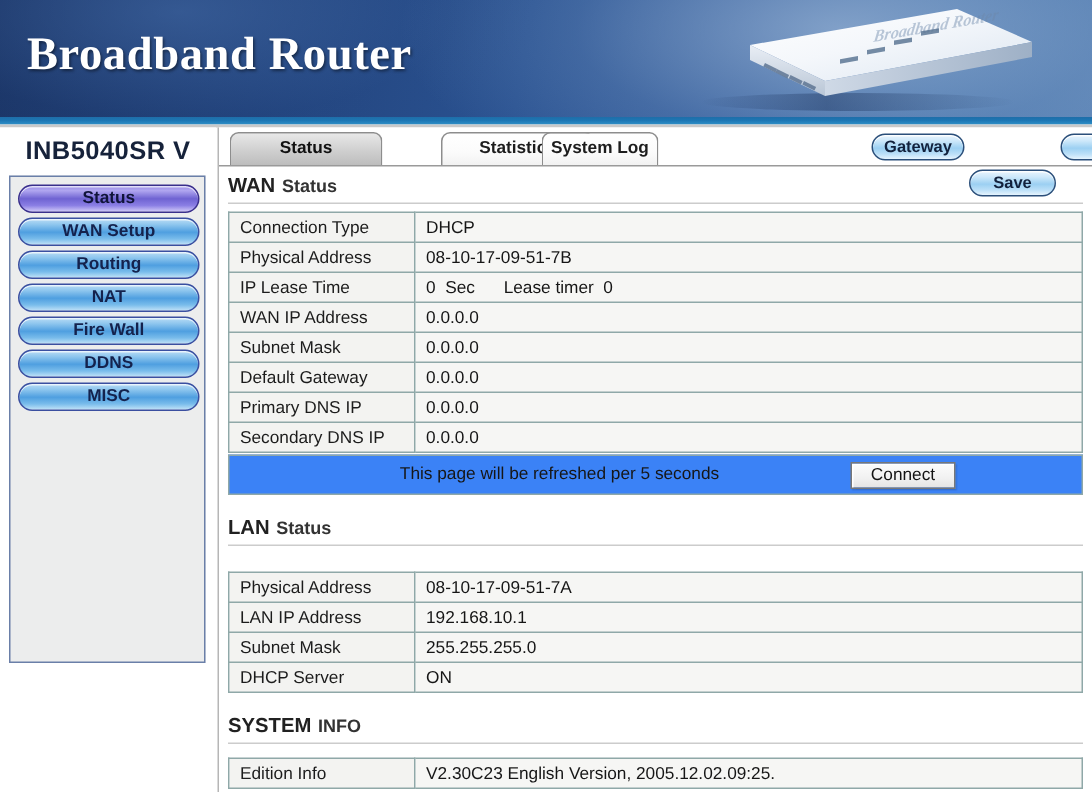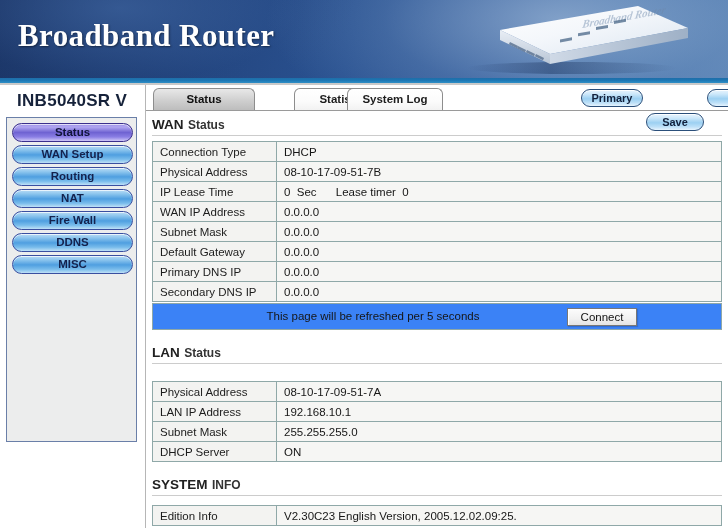--- a/index.html
+++ b/index.html
@@ -152,21 +152,21 @@
   }
   .tab.active {
     background: linear-gradient(180deg,#e8e8e8 0%, #cfcfcf 55%, #bdbdbd 100%);
     color: #111;
   }
   .tab.inactive {
     background: linear-gradient(180deg,#ffffff 0%, #fbfbfb 60%, #f2f2f2 100%);
   }
   #tab-0 { left: 7px;   width: 102px; }
   #tab-1 { left: 111px; width: 102px; margin-left: 37px; }
-  #tab-2 { left: 201px; width: 96px; }
+  #tab-2 { left: 215px; width: 78px; }
 
   #tab-underline {
     position: absolute;
     left: 0; top: 25px;
     width: 582px; height: 1px;
     background: #9a9a9a;
   }
 
   
   #actionbar {
@@ -350,21 +350,21 @@
   <div id="content">
 
     <div id="tabbar">
       <div class="tab active" id="tab-0">Status</div>
       <div class="tab inactive" id="tab-1">Statistics</div>
       <div class="tab inactive" id="tab-2">System Log</div>
     </div>
     <div id="tab-underline"></div>
 
     <div id="actionbar">
-      <div class="act-btn" id="act-0">Primary</div>
+      <div class="act-btn" id="act-0">Gateway</div>
       <div class="act-btn" id="act-1">Save</div>
       <div class="act-btn" id="act-2">He</div>
     </div>
 
     <div class="sec-head" style="top:30px;">
       <span class="h-main">WAN</span>
       <span class="h-sub">Status</span>
     </div>
     <div class="sec-rule" style="top:50px;"></div>
 

